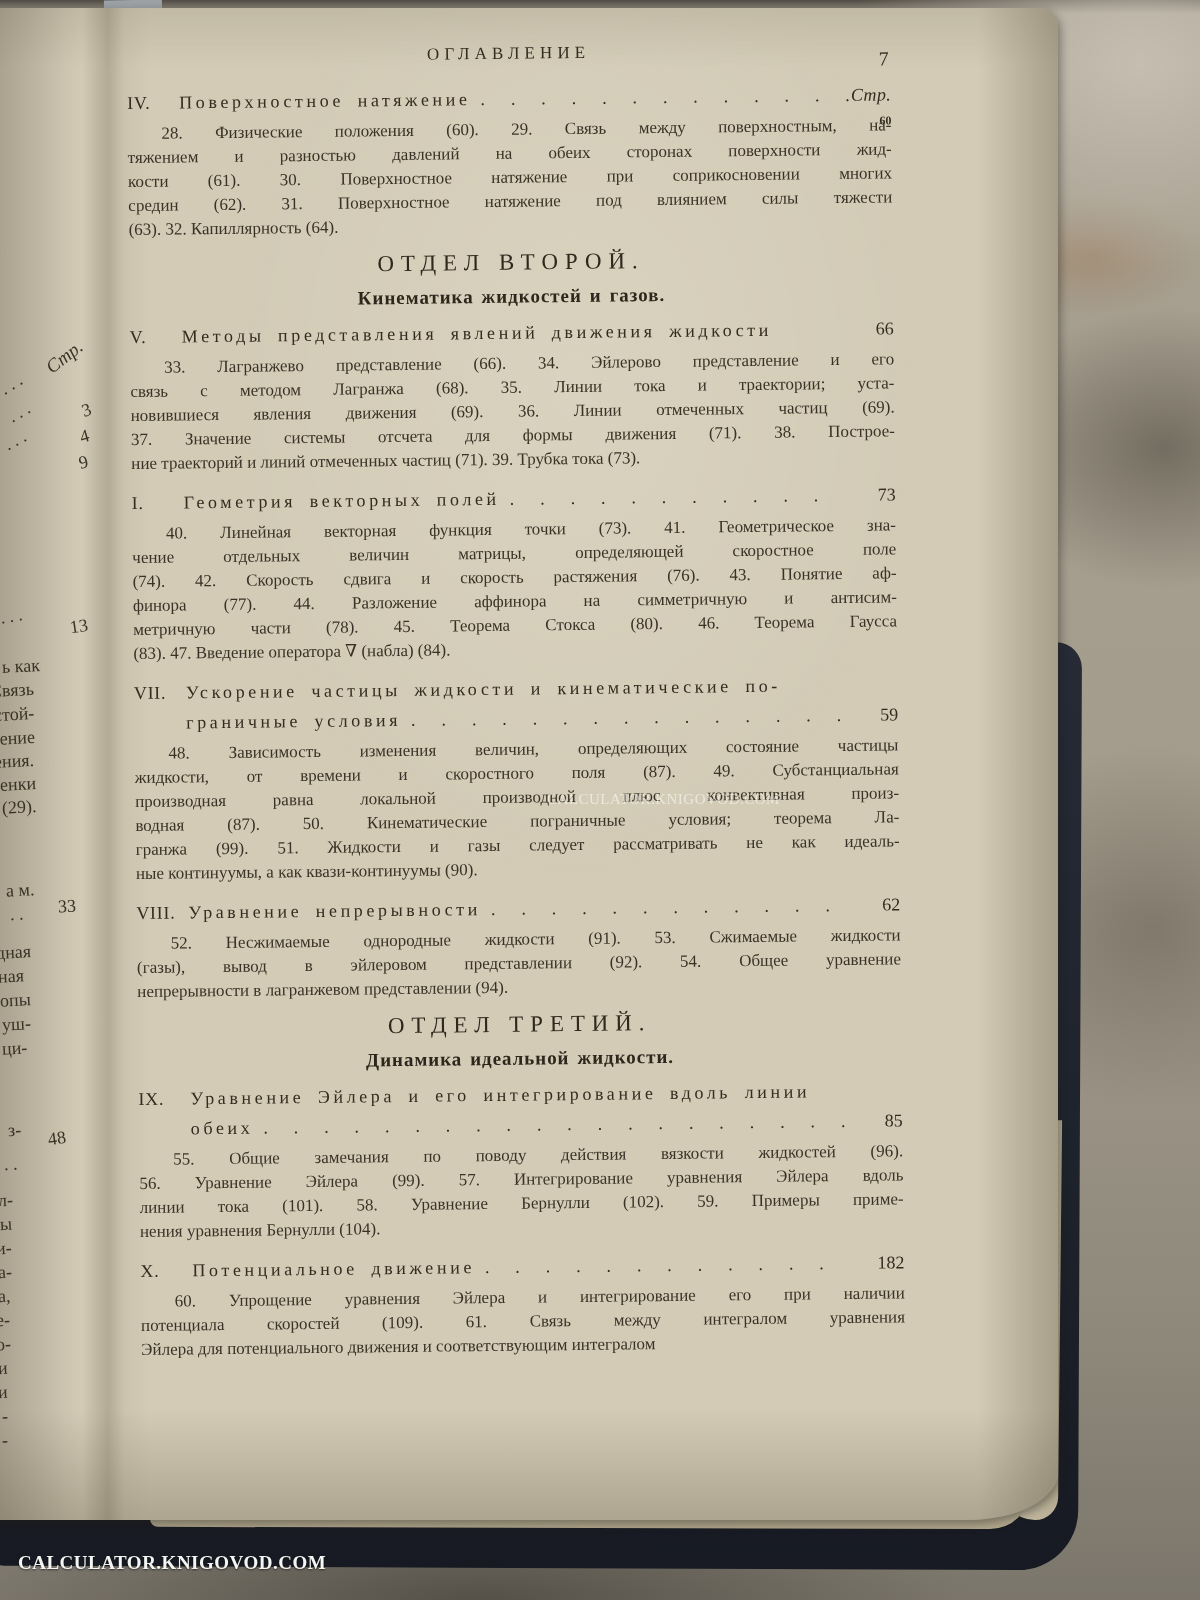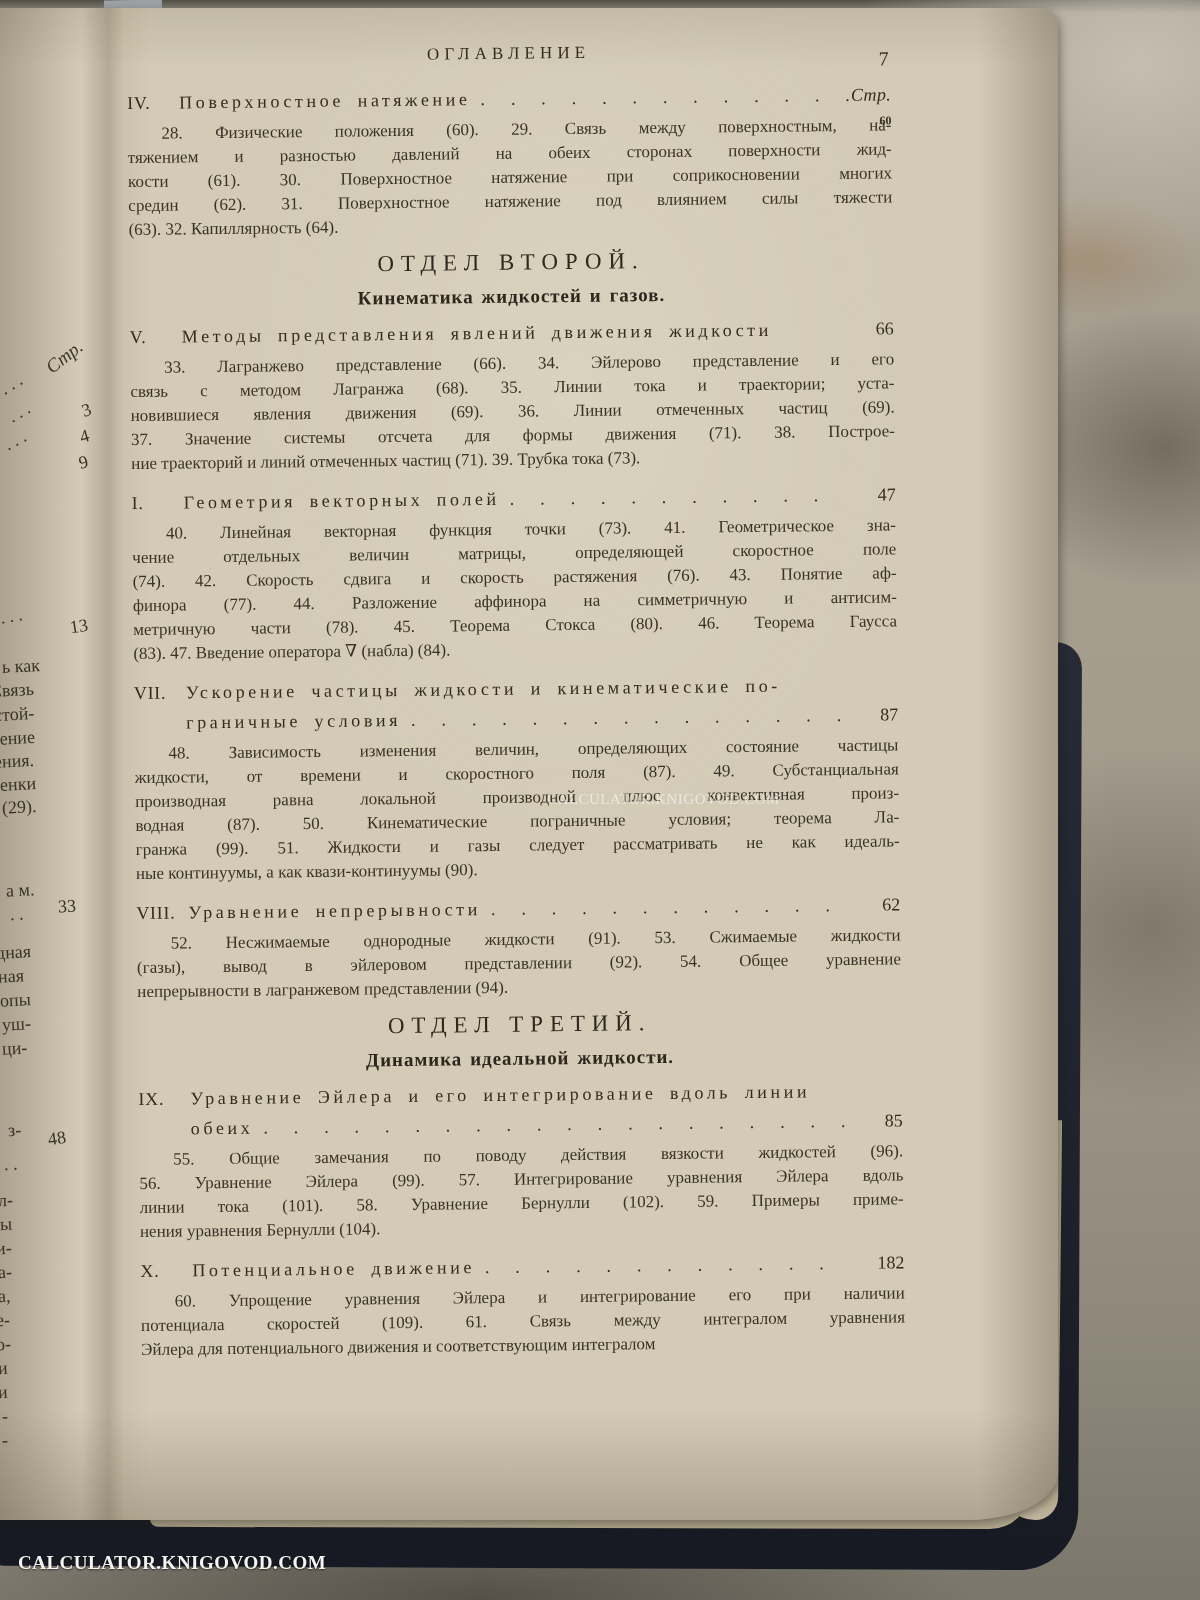--- a/index.html
+++ b/index.html
@@ -145,37 +145,37 @@
             <div class="dline">связь с методом Лагранжа (68). 35. Линии тока и траектории; уста-</div>
             <div class="dline">новившиеся явления движения (69). 36. Линии отмеченных частиц (69).</div>
             <div class="dline">37. Значение системы отсчета для формы движения (71). 38. Построе-</div>
             <div class="dline last">ние траекторий и линий отмеченных частиц (71). 39. Трубка тока (73).</div>
           </div>
           <div class="chapter">
             <div class="ch-last">
               <span class="roman">I.</span>
               <span class="ch-text">Геометрия векторных полей</span>
               <span class="dots">. . . . . . . . . . . . . . . . . . . . . . . . . . . . . . . . . . . . . . . . . . . . . . . . </span>
-              <span class="pg">47</span>
+              <span class="pg">73</span>
             </div>
           </div>
           <div class="detail">
             <div class="dline first">40. Линейная векторная функция точки (73). 41. Геометрическое зна-</div>
             <div class="dline">чение отдельных величин матрицы, определяющей скоростное поле</div>
             <div class="dline">(74). 42. Скорость сдвига и скорость растяжения (76). 43. Понятие аф-</div>
             <div class="dline">финора (77). 44. Разложение аффинора на симметричную и антисим-</div>
             <div class="dline">метричную части (78). 45. Теорема Стокса (80). 46. Теорема Гаусса</div>
             <div class="dline last">(83). 47. Введение оператора ∇ (набла) (84).</div>
           </div>
           <div class="chapter">
             <div class="ch-line"><span class="roman">VII.</span><span>Ускорение частицы жидкости и кинематические по-</span></div>
             <div class="ch-last">
               <span class="ch-text">граничные условия</span>
               <span class="dots">. . . . . . . . . . . . . . . . . . . . . . . . . . . . . . . . . . . . . . . . . . . . . . . . </span>
-              <span class="pg">87</span>
+              <span class="pg">59</span>
             </div>
           </div>
           <div class="detail">
             <div class="dline first">48. Зависимость изменения величин, определяющих состояние частицы</div>
             <div class="dline">жидкости, от времени и скоростного поля (87). 49. Субстанциальная</div>
             <div class="dline">производная равна локальной производной плюс конвективная произ-</div>
             <div class="dline">водная (87). 50. Кинематические пограничные условия; теорема Ла-</div>
             <div class="dline">гранжа (99). 51. Жидкости и газы следует рассматривать не как идеаль-</div>
             <div class="dline last">ные континуумы, а как квази-континуумы (90).</div>
           </div>

